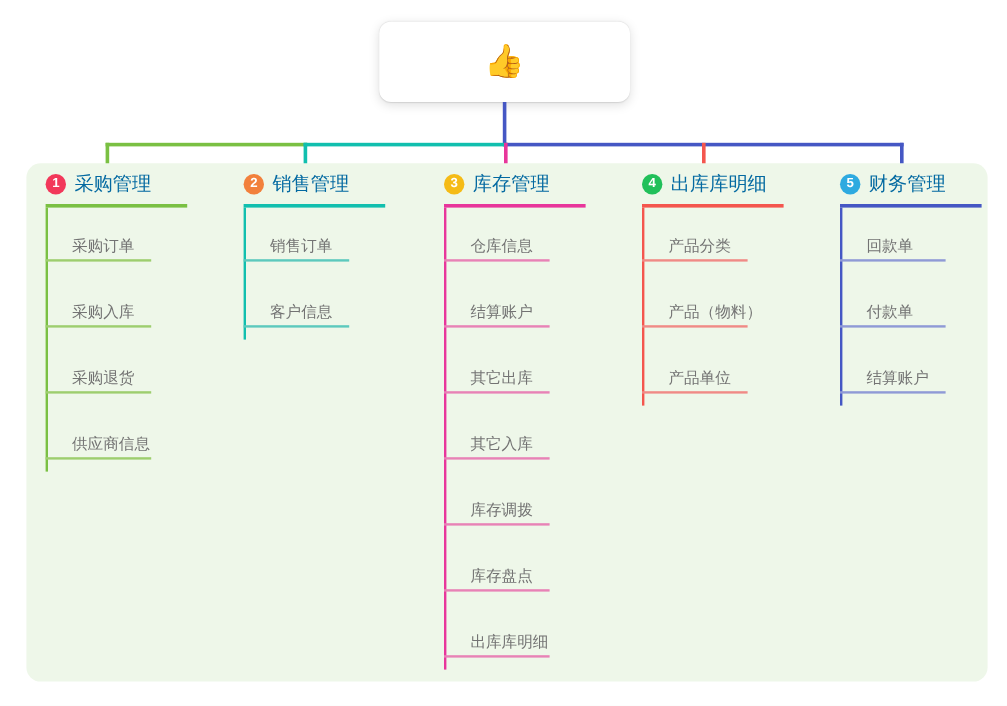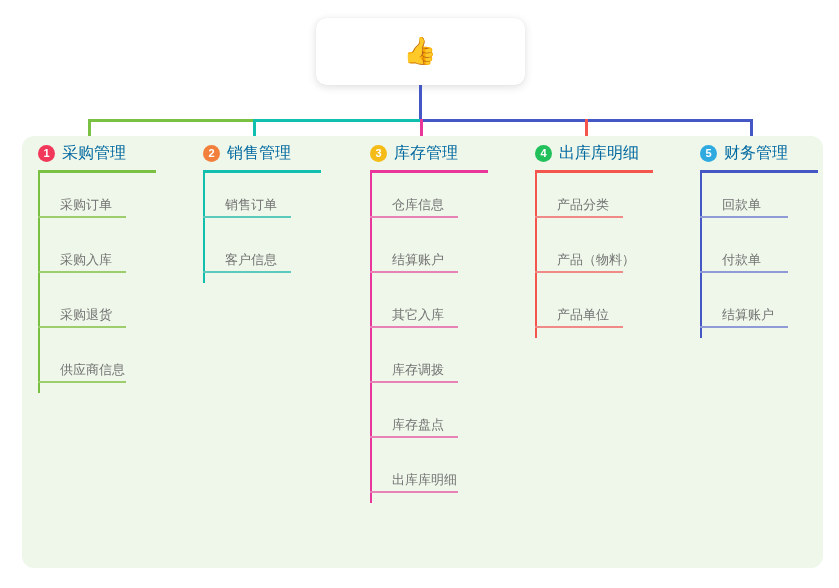--- a/index.html
+++ b/index.html
@@ -145,20 +145,24 @@
             <div class="spine" style="background: rgb(232, 54, 155);"></div>
             <div class="leaf">
               <span class="leaf-text">仓库信息</span>
               <div class="leaf-rule" style="background: rgb(232, 130, 182);"></div>
             </div>
             <div class="leaf">
               <span class="leaf-text">结算账户</span>
               <div class="leaf-rule" style="background: rgb(232, 130, 182);"></div>
             </div>
             <div class="leaf">
+              <span class="leaf-text">其它出库</span>
+              <div class="leaf-rule" style="background: rgb(232, 130, 182);"></div>
+            </div>
+            <div class="leaf">
               <span class="leaf-text">其它入库</span>
               <div class="leaf-rule" style="background: rgb(232, 130, 182);"></div>
             </div>
             <div class="leaf">
               <span class="leaf-text">库存调拨</span>
               <div class="leaf-rule" style="background: rgb(232, 130, 182);"></div>
             </div>
             <div class="leaf">
               <span class="leaf-text">库存盘点</span>
               <div class="leaf-rule" style="background: rgb(232, 130, 182);"></div>

